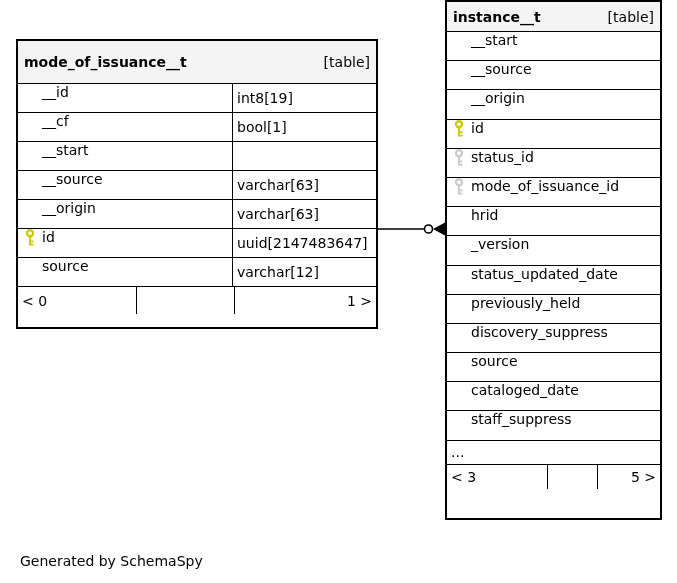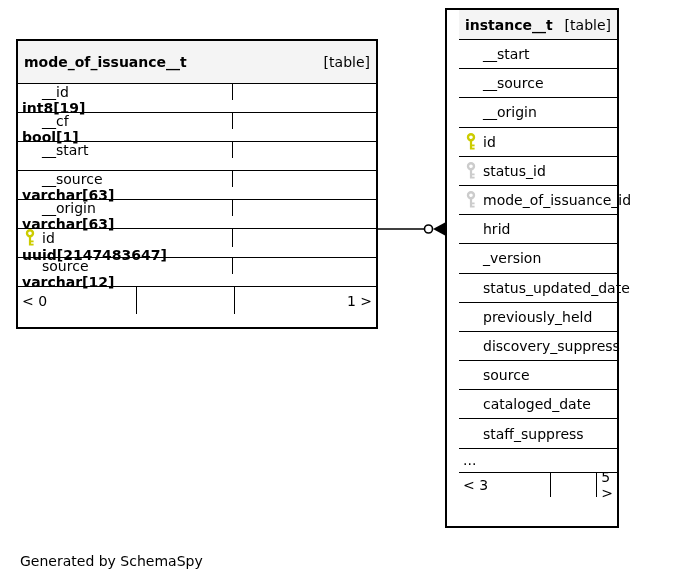--- a/index.html
+++ b/index.html
@@ -16,40 +16,39 @@
     display:flex;justify-content:space-between;align-items:center;
     background:#f4f4f4;border-bottom:1px solid #000;
     padding:0 6px;box-sizing:border-box;
   }
   .hdr .title{font-weight:bold;}
   .hdr .badge{font-weight:normal;text-align:center;}
   .row{
     display:flex;align-items:stretch;border-bottom:1px solid #000;
     box-sizing:border-box;
   }
-  .ncell{display:flex;align-items:center;box-sizing:border-box;}
+  .ncell{display:flex;align-items:flex-start;box-sizing:border-box;}
   .keyspace{
     width:24px;flex-shrink:0;display:flex;align-items:center;
     justify-content:center;
   }
   .pk{color:#cccc00;}
   .fk{color:#cccccc;}
   .tcell{
     flex:1;display:flex;align-items:center;padding-left:4px;
     box-sizing:border-box;
-    font-weight:bold;
   }
   
   #tbl-left{left:16px;top:39px;width:362px;height:290px;}
   #tbl-left .hdr{height:43px;}
-  #tbl-left .row{height:29px;flex-direction:column;}
+  #tbl-left .row{height:29px;}
   #tbl-left .ncell{width:215px;border-right:1px solid #000;}
   #tbl-left .ftr{height:27px;}
   
-  #tbl-right{left:445px;top:8px;width:174px;height:520px;padding-left:12px;}
+  #tbl-right{left:445px;top:0;width:217px;height:520px;}
   #tbl-right .hdr{height:30px;}
   #tbl-right .row{height:29.2px;}
   #tbl-right .ncell{width:100%;}
   #tbl-right .dots{
     height:24px;display:flex;align-items:center;padding-left:4px;
     border-bottom:1px solid #000;box-sizing:border-box;
   }
   #tbl-right .ftr{height:24px;}
   
   .ftr{display:flex;align-items:stretch;box-sizing:border-box;}

